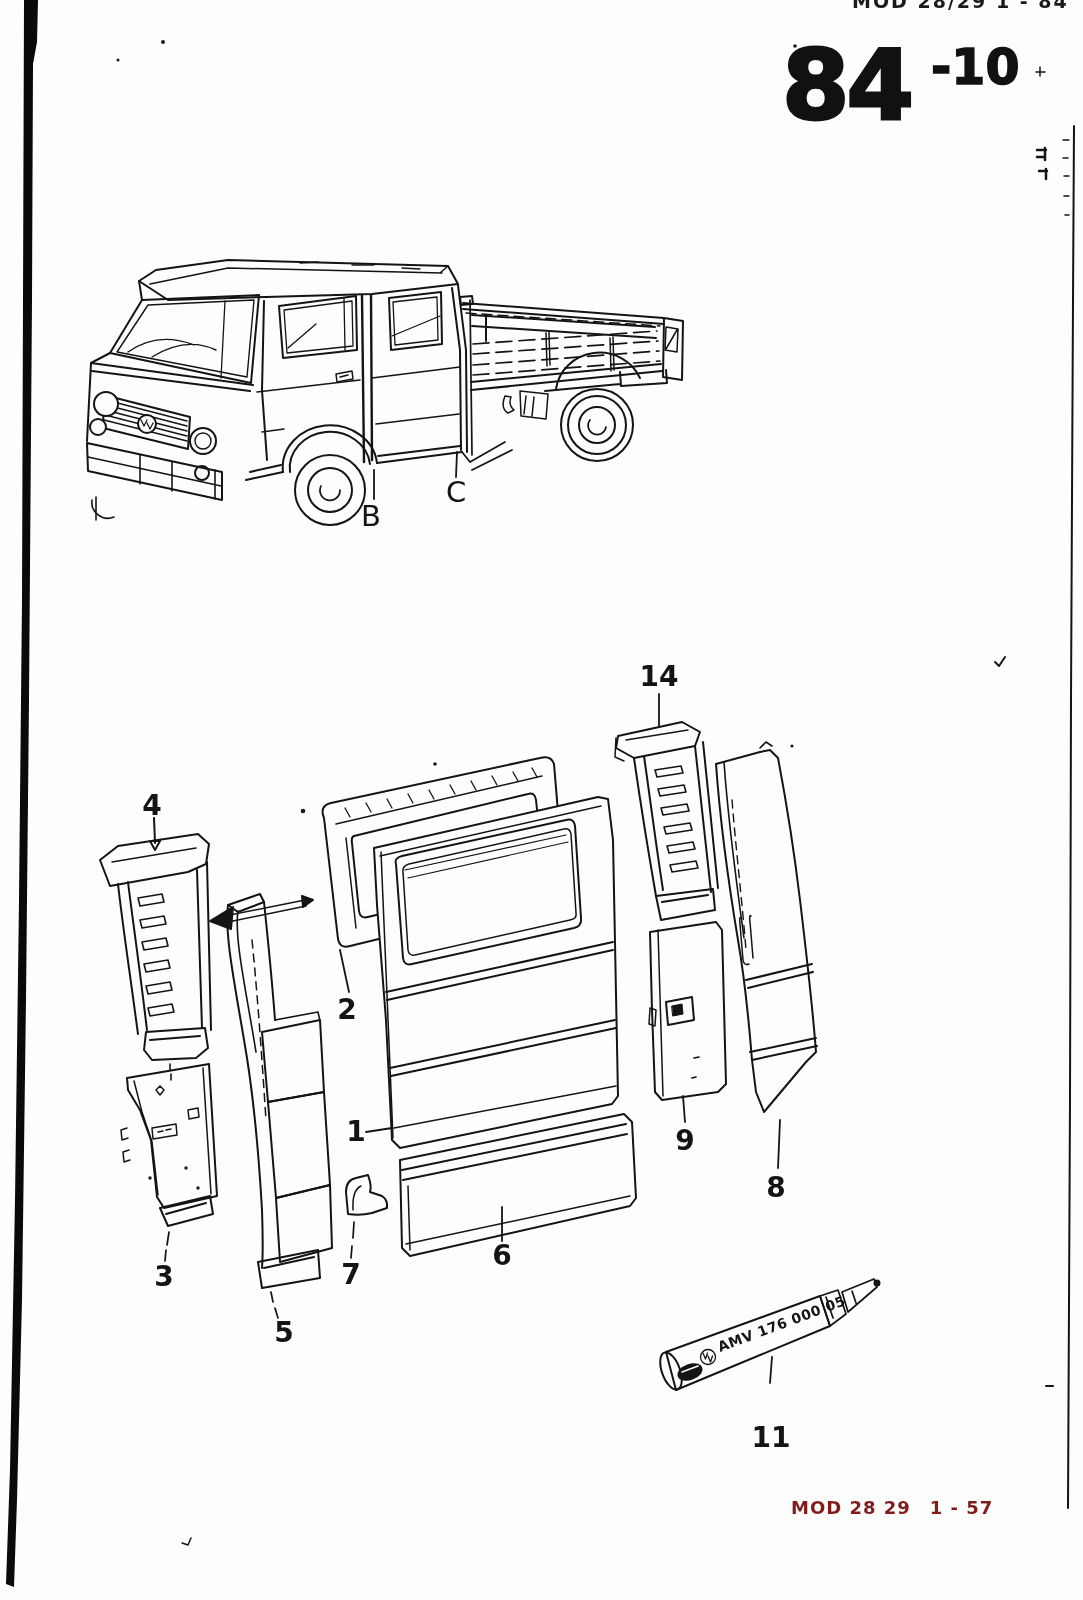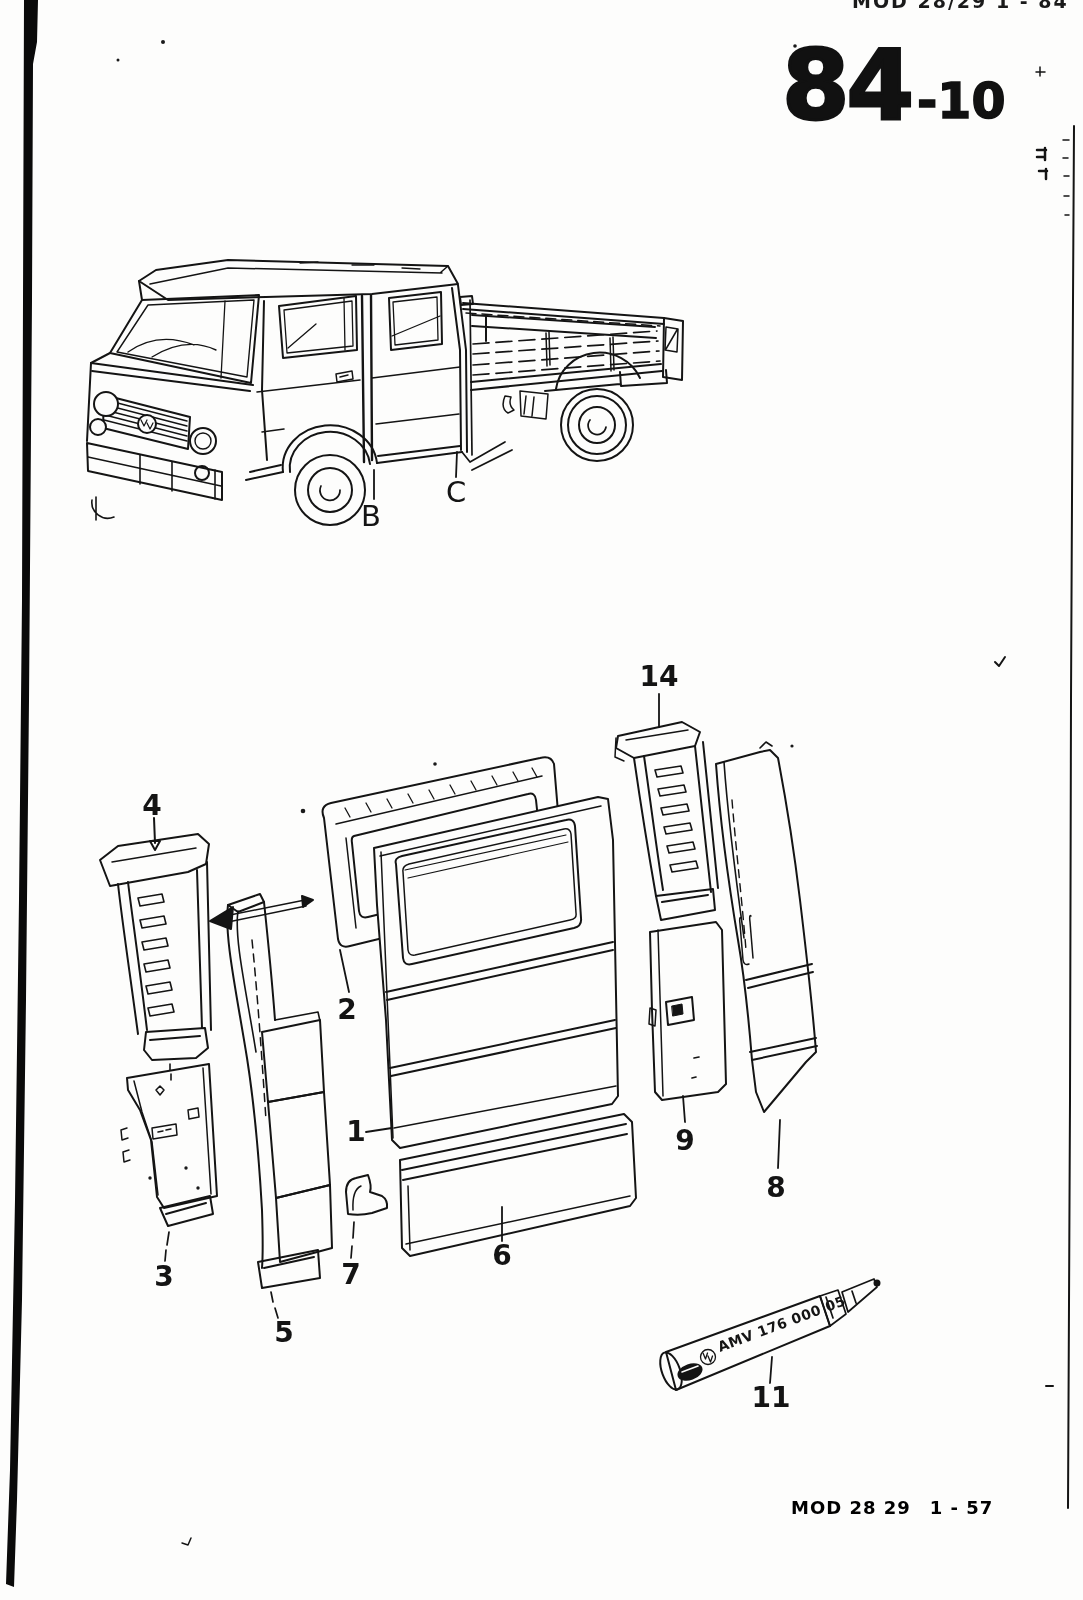--- a/index.html
+++ b/index.html
@@ -9,39 +9,39 @@
     font-family:"DejaVu Sans", sans-serif;color:#141414;
   }
   .artwork{position:absolute;left:0;top:0;}
   .callout{
     position:absolute;transform:translate(-50%,-50%);
     font:700 28px "DejaVu Sans",sans-serif;color:#141414;line-height:1;
     white-space:nowrap;
   }
   .callout.letter{font-weight:400;font-size:29px;}
   .group-number{
-    position:absolute;left:782px;top:48px;display:flex;align-items:flex-end;
+    position:absolute;left:782px;top:48px;display:flex;
     color:#111;
   }
   .group-number .big{
     font:700 97px/0.78 "DejaVu Sans",sans-serif;letter-spacing:-3px;
     -webkit-text-stroke:3px #111;
   }
   .group-number .small{
-    font:700 49px/0.82 "DejaVu Sans",sans-serif;margin-left:6px;margin-bottom:1px;
+    font:700 49px/0.82 "DejaVu Sans",sans-serif;margin-left:20px;margin-bottom:1px;
     -webkit-text-stroke:1.5px #111;
   }
   .top-clipped{
     position:absolute;left:852px;top:-10px;
     font:700 19px "DejaVu Sans",sans-serif;letter-spacing:2px;color:#1a1a1a;
     white-space:nowrap;
   }
   .footer{
     position:absolute;left:791px;top:1497px;display:flex;gap:19px;
-    font:700 18px "DejaVu Sans",sans-serif;letter-spacing:1px;color:#000000;
+    font:700 18px "DejaVu Sans",sans-serif;letter-spacing:1px;color:#7f1d1d;
     white-space:nowrap;
   }
 </style>
 </head>
 <body>
 
 <div class="page">
 
   <svg class="artwork" width="1083" height="1600" viewBox="0 0 1083 1600">
     <g stroke="#141414" fill="none" stroke-width="2" stroke-linejoin="round" stroke-linecap="round">
@@ -297,20 +297,20 @@
   <div class="callout" style="left:356px;top:1132px">1</div>
   <div class="callout" style="left:347px;top:1010px">2</div>
   <div class="callout" style="left:164px;top:1277px">3</div>
   <div class="callout" style="left:152px;top:806px">4</div>
   <div class="callout" style="left:284px;top:1333px">5</div>
   <div class="callout" style="left:502px;top:1256px">6</div>
   <div class="callout" style="left:351px;top:1275px">7</div>
   <div class="callout" style="left:776px;top:1188px">8</div>
   <div class="callout" style="left:685px;top:1141px">9</div>
   <div class="callout" style="left:659px;top:677px">14</div>
-  <div class="callout" style="left:771px;top:1398px">11</div>
+  <div class="callout" style="left:771px;top:1438px">11</div>
 
   <div class="footer">
     <span>MOD 28 29</span>
     <span>1 - 57</span>
   </div>
 
 </div>
 
 </body></html>

